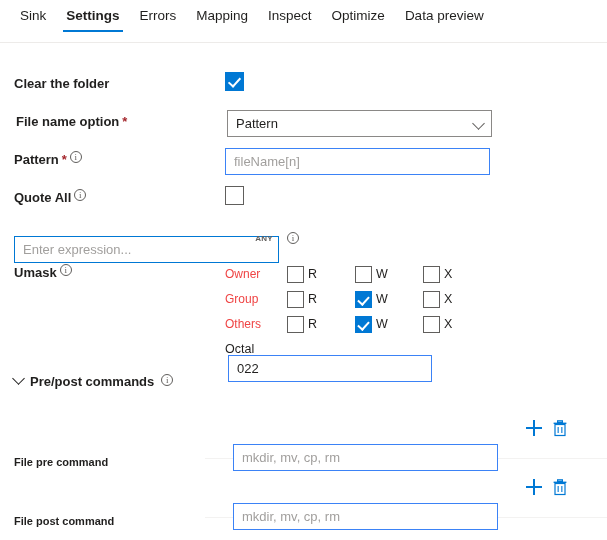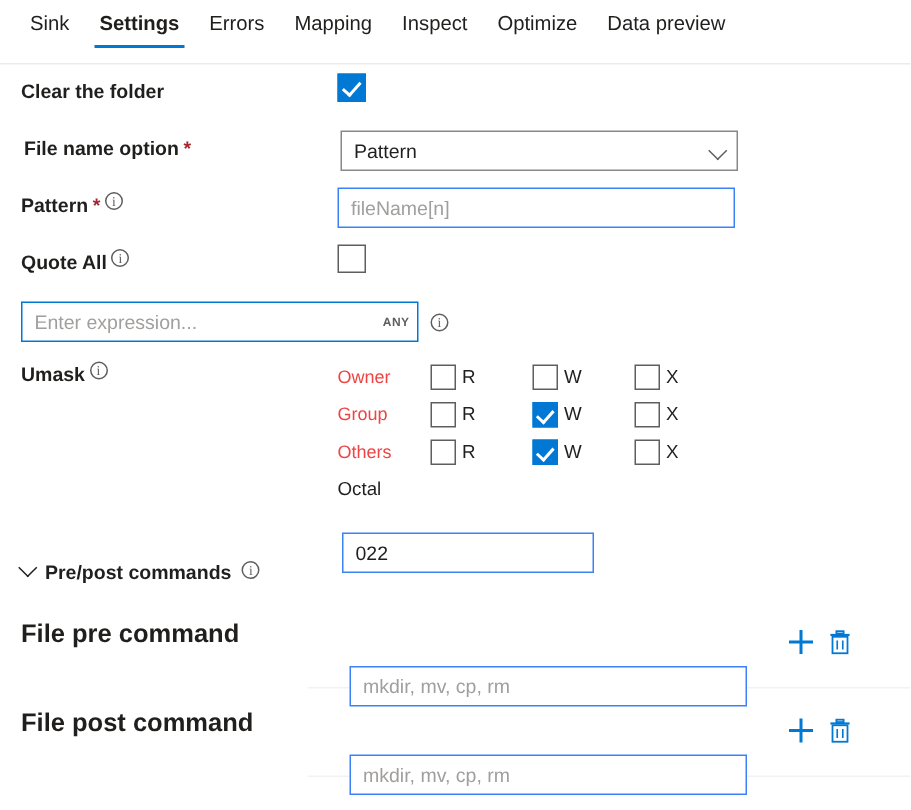--- a/index.html
+++ b/index.html
@@ -140,21 +140,21 @@
     height: 27px;
     border: 1px solid #3b82f6;
     background: #ffffff;
     font-family: "Liberation Sans", sans-serif;
     font-size: 13px;
     color: #201f1e;
     padding: 0 8px;
     outline: none;
   }
   .txt::placeholder { color: #a19f9d; }
-  .txt.focused { border: 1.5px solid #0078d4; }
+  .txt.focused { border: 1.5px solid #0078d4; margin-top: 12px; }
 
   
   .dd {
     position: relative;
     width: 265px;
     height: 27px;
     box-sizing: border-box;
     border: 1px solid #8a8886;
     background: #ffffff;
     display: flex;
@@ -281,41 +281,42 @@
   .plus-icon::before {
     left: 8px; top: 1px; width: 1.5px; height: 16px;
   }
   .plus-icon::after {
     left: 1px; top: 8px; width: 16px; height: 1.5px;
   }
 
   .lower-label {
     position: absolute;
     left: 14px;
-    font-size: 17px;
-    font-weight: bold;
-    color: #201f1e;
+    font-size: 11px;
+    font-weight: bold;
+    color: #201f1e;
+    margin-top: 43px;
   }
 </style>
 </head>
 <body>
 
 <div class="tabbar">
   <div class="tab">Sink</div>
   <div class="tab active">Settings</div>
   <div class="tab">Errors</div>
   <div class="tab">Mapping</div>
   <div class="tab">Inspect</div>
   <div class="tab">Optimize</div>
   <div class="tab">Data preview</div>
 </div>
 
 <div class="form">
 
-  <div class="row" style="min-height:38px;">
+  <div class="row" style="min-height:38px;margin-top:23px;">
     <div class="lbl">
       <span>Clear the folder</span>
     </div>
     <div class="ctrl">
       <span class="cb checked"></span>
     </div>
   </div>
 
   <div class="row" style="min-height:38px;padding-left:16px;">
     <div class="lbl">
@@ -416,21 +417,21 @@
             <span class="perm">X</span>
           </span>
         </div>
 
         <div class="octal-label">Octal</div>
       </div>
     </div>
   </div>
 </div>
 
-<input class="txt" type="text" value="022" style="position: absolute; left: 228px; top: 355px; width: 168px;">
+<input class="txt" type="text" value="022" style="position: absolute; left: 228px; top: 355px; width: 204px;">
 
 <div class="section-head" style="top:374px;">
   <span class="caret"></span>
   <span>Pre/post commands</span>
   <span class="info inline" style="top:-2px;">i</span>
 </div>
 
 <div class="lower-label" style="top:413px;">File pre command</div>
 <div class="divider" style="left:205px; right:0; top:458px;"></div>
 <span class="icon-btn plus-icon" style="left:525px; top:419px;"></span>

